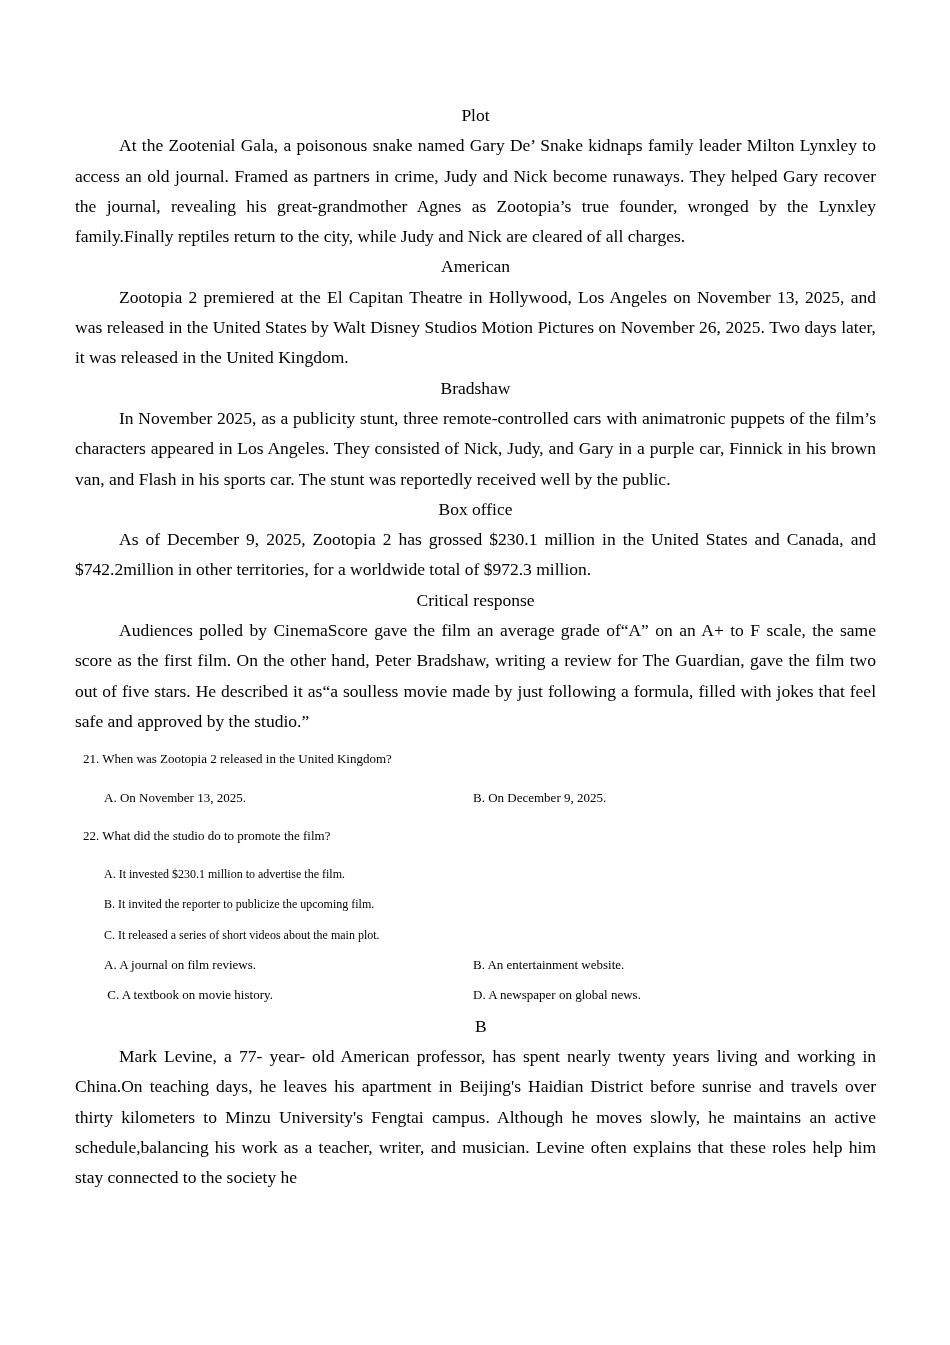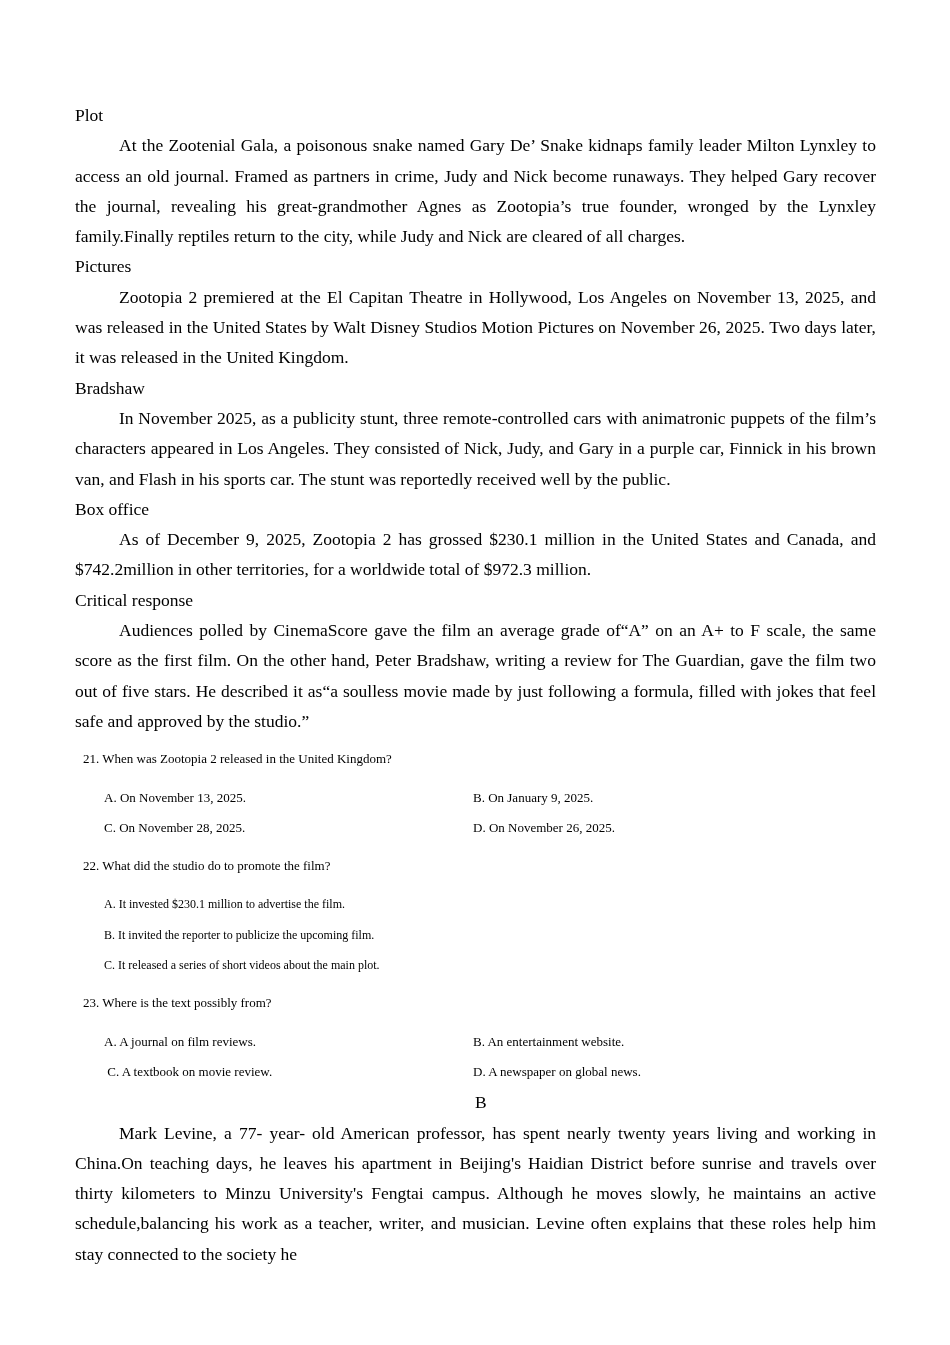--- a/index.html
+++ b/index.html
@@ -23,21 +23,21 @@
     background: #fff;
   }
   .content {
     width: 801px;
   }
 
   
   .heading {
     font-size: 17.5px;
     line-height: 30.3px;
-    text-align: left;
+    text-align: center;
     margin: 0;
     white-space: pre;
   }
   .para {
     font-size: 17.5px;
     line-height: 30.3px;
     text-align: justify;
     text-justify: inter-word;
     margin: 0;
     text-indent: 44px;
@@ -87,59 +87,54 @@
 </style>
 </head>
 <body>
 
 <div class="page">
   <div class="content">
 
     <div class="heading">Plot</div>
     <div class="para">At the Zootenial Gala, a poisonous snake named Gary De’ Snake kidnaps family leader Milton Lynxley to access an old journal. Framed as partners in crime, Judy and Nick become runaways. They helped Gary recover the journal, revealing his great-grandmother Agnes as Zootopia’s true founder, wronged by the Lynxley family.Finally reptiles return to the city, while Judy and Nick are cleared of all charges.</div>
 
-    <div class="heading">Pictures</div>
+    <div class="heading">American</div>
     <div class="para">Zootopia 2 premiered at the El Capitan Theatre in Hollywood, Los Angeles on November 13, 2025, and was released in the United States by Walt Disney Studios Motion Pictures on November 26, 2025. Two days later, it was released in the United Kingdom.</div>
 
     <div class="heading">Bradshaw</div>
     <div class="para">In November 2025, as a publicity stunt, three remote-controlled cars with animatronic puppets of the film’s characters appeared in Los Angeles. They consisted of Nick, Judy, and Gary in a purple car, Finnick in his brown van, and Flash in his sports car. The stunt was reportedly received well by the public.</div>
 
     <div class="heading">Box office</div>
     <div class="para">As of December 9, 2025, Zootopia 2 has grossed $230.1 million in the United States and Canada, and $742.2million in other territories, for a worldwide total of $972.3 million.</div>
 
     <div class="heading">Critical response</div>
     <div class="para">Audiences polled by CinemaScore gave the film an average grade of“A” on an A+ to F scale, the same score as the first film. On the other hand, Peter Bradshaw, writing a review for The Guardian, gave the film two out of five stars. He described it as“a soulless movie made by just following a formula, filled with jokes that feel safe and approved by the studio.”</div>
 
     <div class="q-block">
       <div class="q-stem">21. When was Zootopia 2 released in the United Kingdom?</div>
       <div class="opt-row">
         <div class="opt-col">A. On November 13, 2025.</div>
-        <div class="opt-col wide">B. On January 9, 2025.</div>
-      </div>
-      <div class="opt-row">
-        <div class="opt-col">C. On November 28, 2025.</div>
-        <div class="opt-col wide">D. On November 26, 2025.</div>
+        <div class="opt-col wide">B. On December 9, 2025.</div>
       </div>
     </div>
 
     <div class="q-block">
       <div class="q-stem">22. What did the studio do to promote the film?</div>
       <div class="opt-single">A. It invested $230.1 million to advertise the film.</div>
       <div class="opt-single">B. It invited the reporter to publicize the upcoming film.</div>
       <div class="opt-single">C. It released a series of short videos about the main plot.</div>
     </div>
 
     <div class="q-block">
-      <div class="q-stem">23. Where is the text possibly from?</div>
       <div class="opt-row">
         <div class="opt-col">A. A journal on film reviews.</div>
         <div class="opt-col wide">B. An entertainment website.</div>
       </div>
       <div class="opt-row">
-        <div class="opt-col"> C. A textbook on movie review.</div>
+        <div class="opt-col"> C. A textbook on movie history.</div>
         <div class="opt-col wide">D. A newspaper on global news.</div>
       </div>
     </div>
 
     <div class="section-marker">B</div>
 
     <div class="para">Mark Levine, a 77- year- old American professor, has spent nearly twenty years living and working in China.On teaching days, he leaves his apartment in Beijing's Haidian District before sunrise and travels over thirty kilometers to Minzu University's Fengtai campus. Although he moves slowly, he maintains an active schedule,balancing his work as a teacher, writer, and musician. Levine often explains that these roles help him stay connected to the society he</div>
 
   </div>
 </div>

